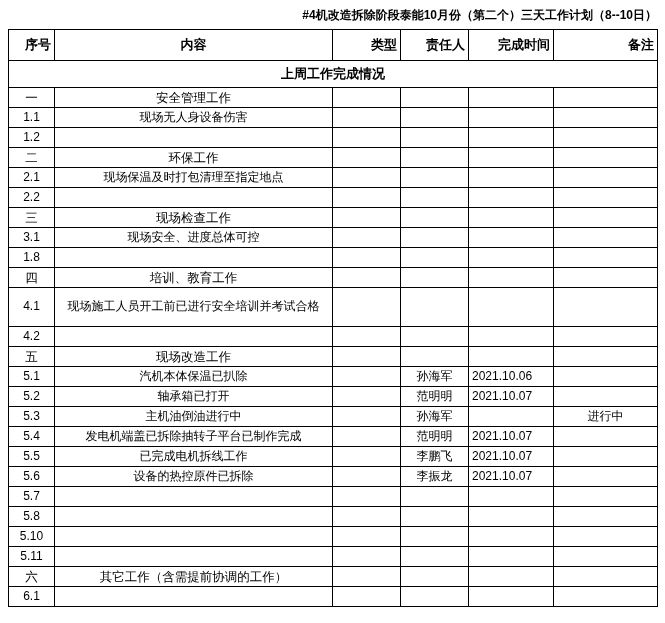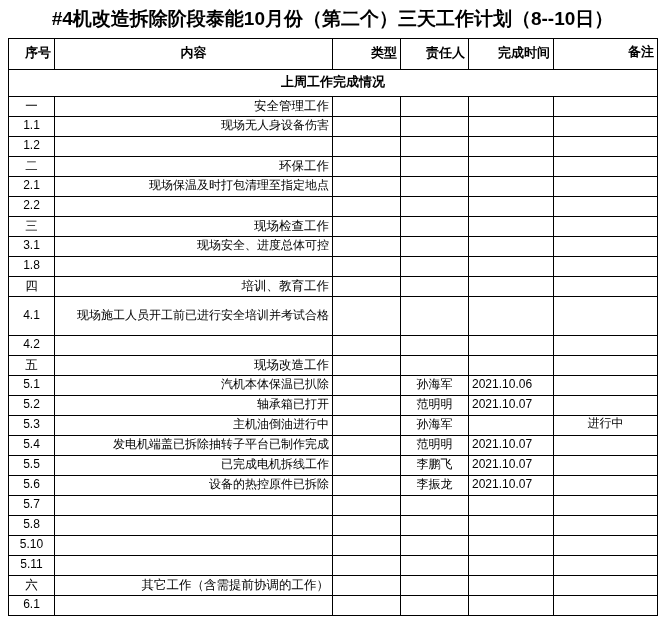--- a/index.html
+++ b/index.html
@@ -15,22 +15,22 @@
     overflow: hidden;
   }
   #page {
     width: 665px;
     height: 623px;
     position: relative;
     box-sizing: border-box;
     padding: 0 8px;
   }
   #doc-title {
-    text-align: center;
-    font-size: 19px;
+    text-align: right;
+    font-size: 12px;
     font-weight: bold;
     letter-spacing: 0px;
     padding: 8px 0 7px 0;
     line-height: 1.2;
   }
   table.worktable {
     border-collapse: collapse;
     width: 649px;
     table-layout: fixed;
     font-size: 12px;
@@ -38,25 +38,25 @@
   table.worktable td, table.worktable th {
     border: 1px solid #000000;
     padding: 0 3px;
     vertical-align: middle;
     line-height: 1.15;
     font-weight: normal;
     overflow: hidden;
     white-space: nowrap;
   }
   .c-no    { width: 46px;  text-align: center; }
-  .c-cont  { width: 278px; text-align: right; }
+  .c-cont  { width: 278px; text-align: center; }
   .c-type  { width: 68px;  text-align: center; }
   .c-resp  { width: 68px;  text-align: center; }
   .c-time  { width: 85px;  text-align: left; }
-  .c-note  { width: 104px; text-align: center; font-family: Liberation Mono, monospace; }
+  .c-note  { width: 104px; text-align: center; }
 
   tr.head td {
     height: 30px;
     text-align: right;
     font-size: 13px;
     font-weight: bold;
   }
   tr.section-banner td {
     height: 26px;
     text-align: center;

